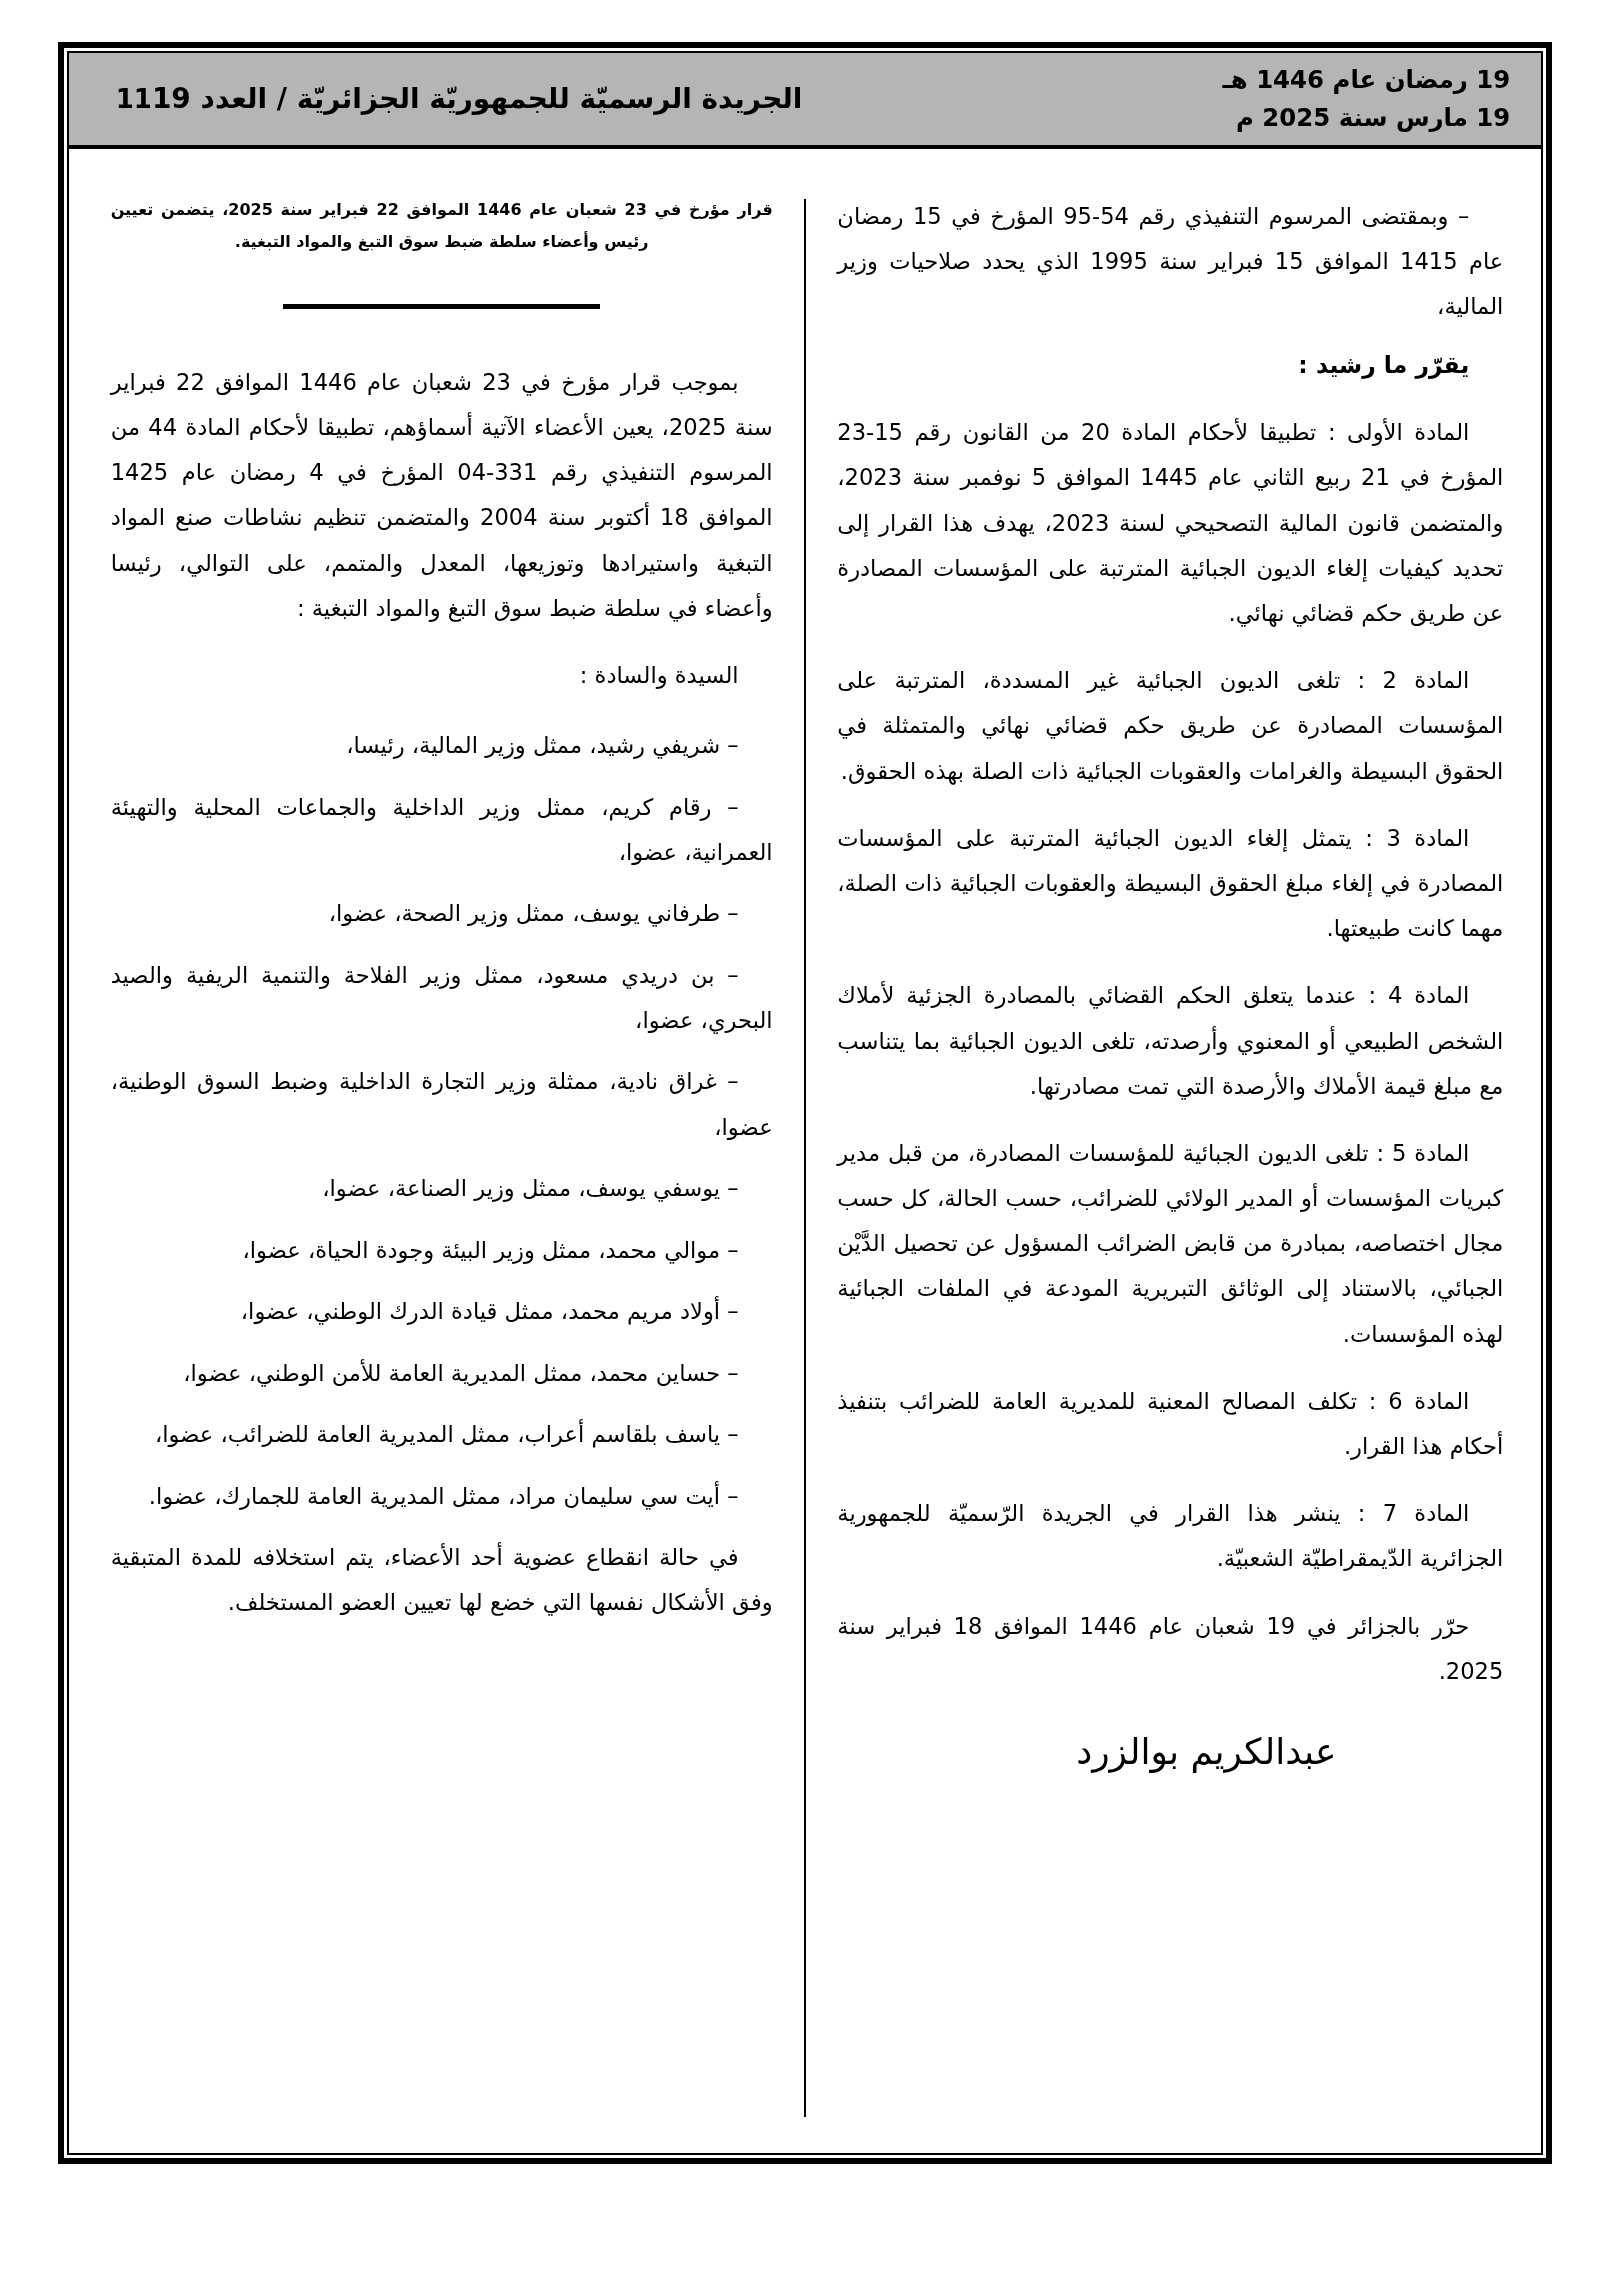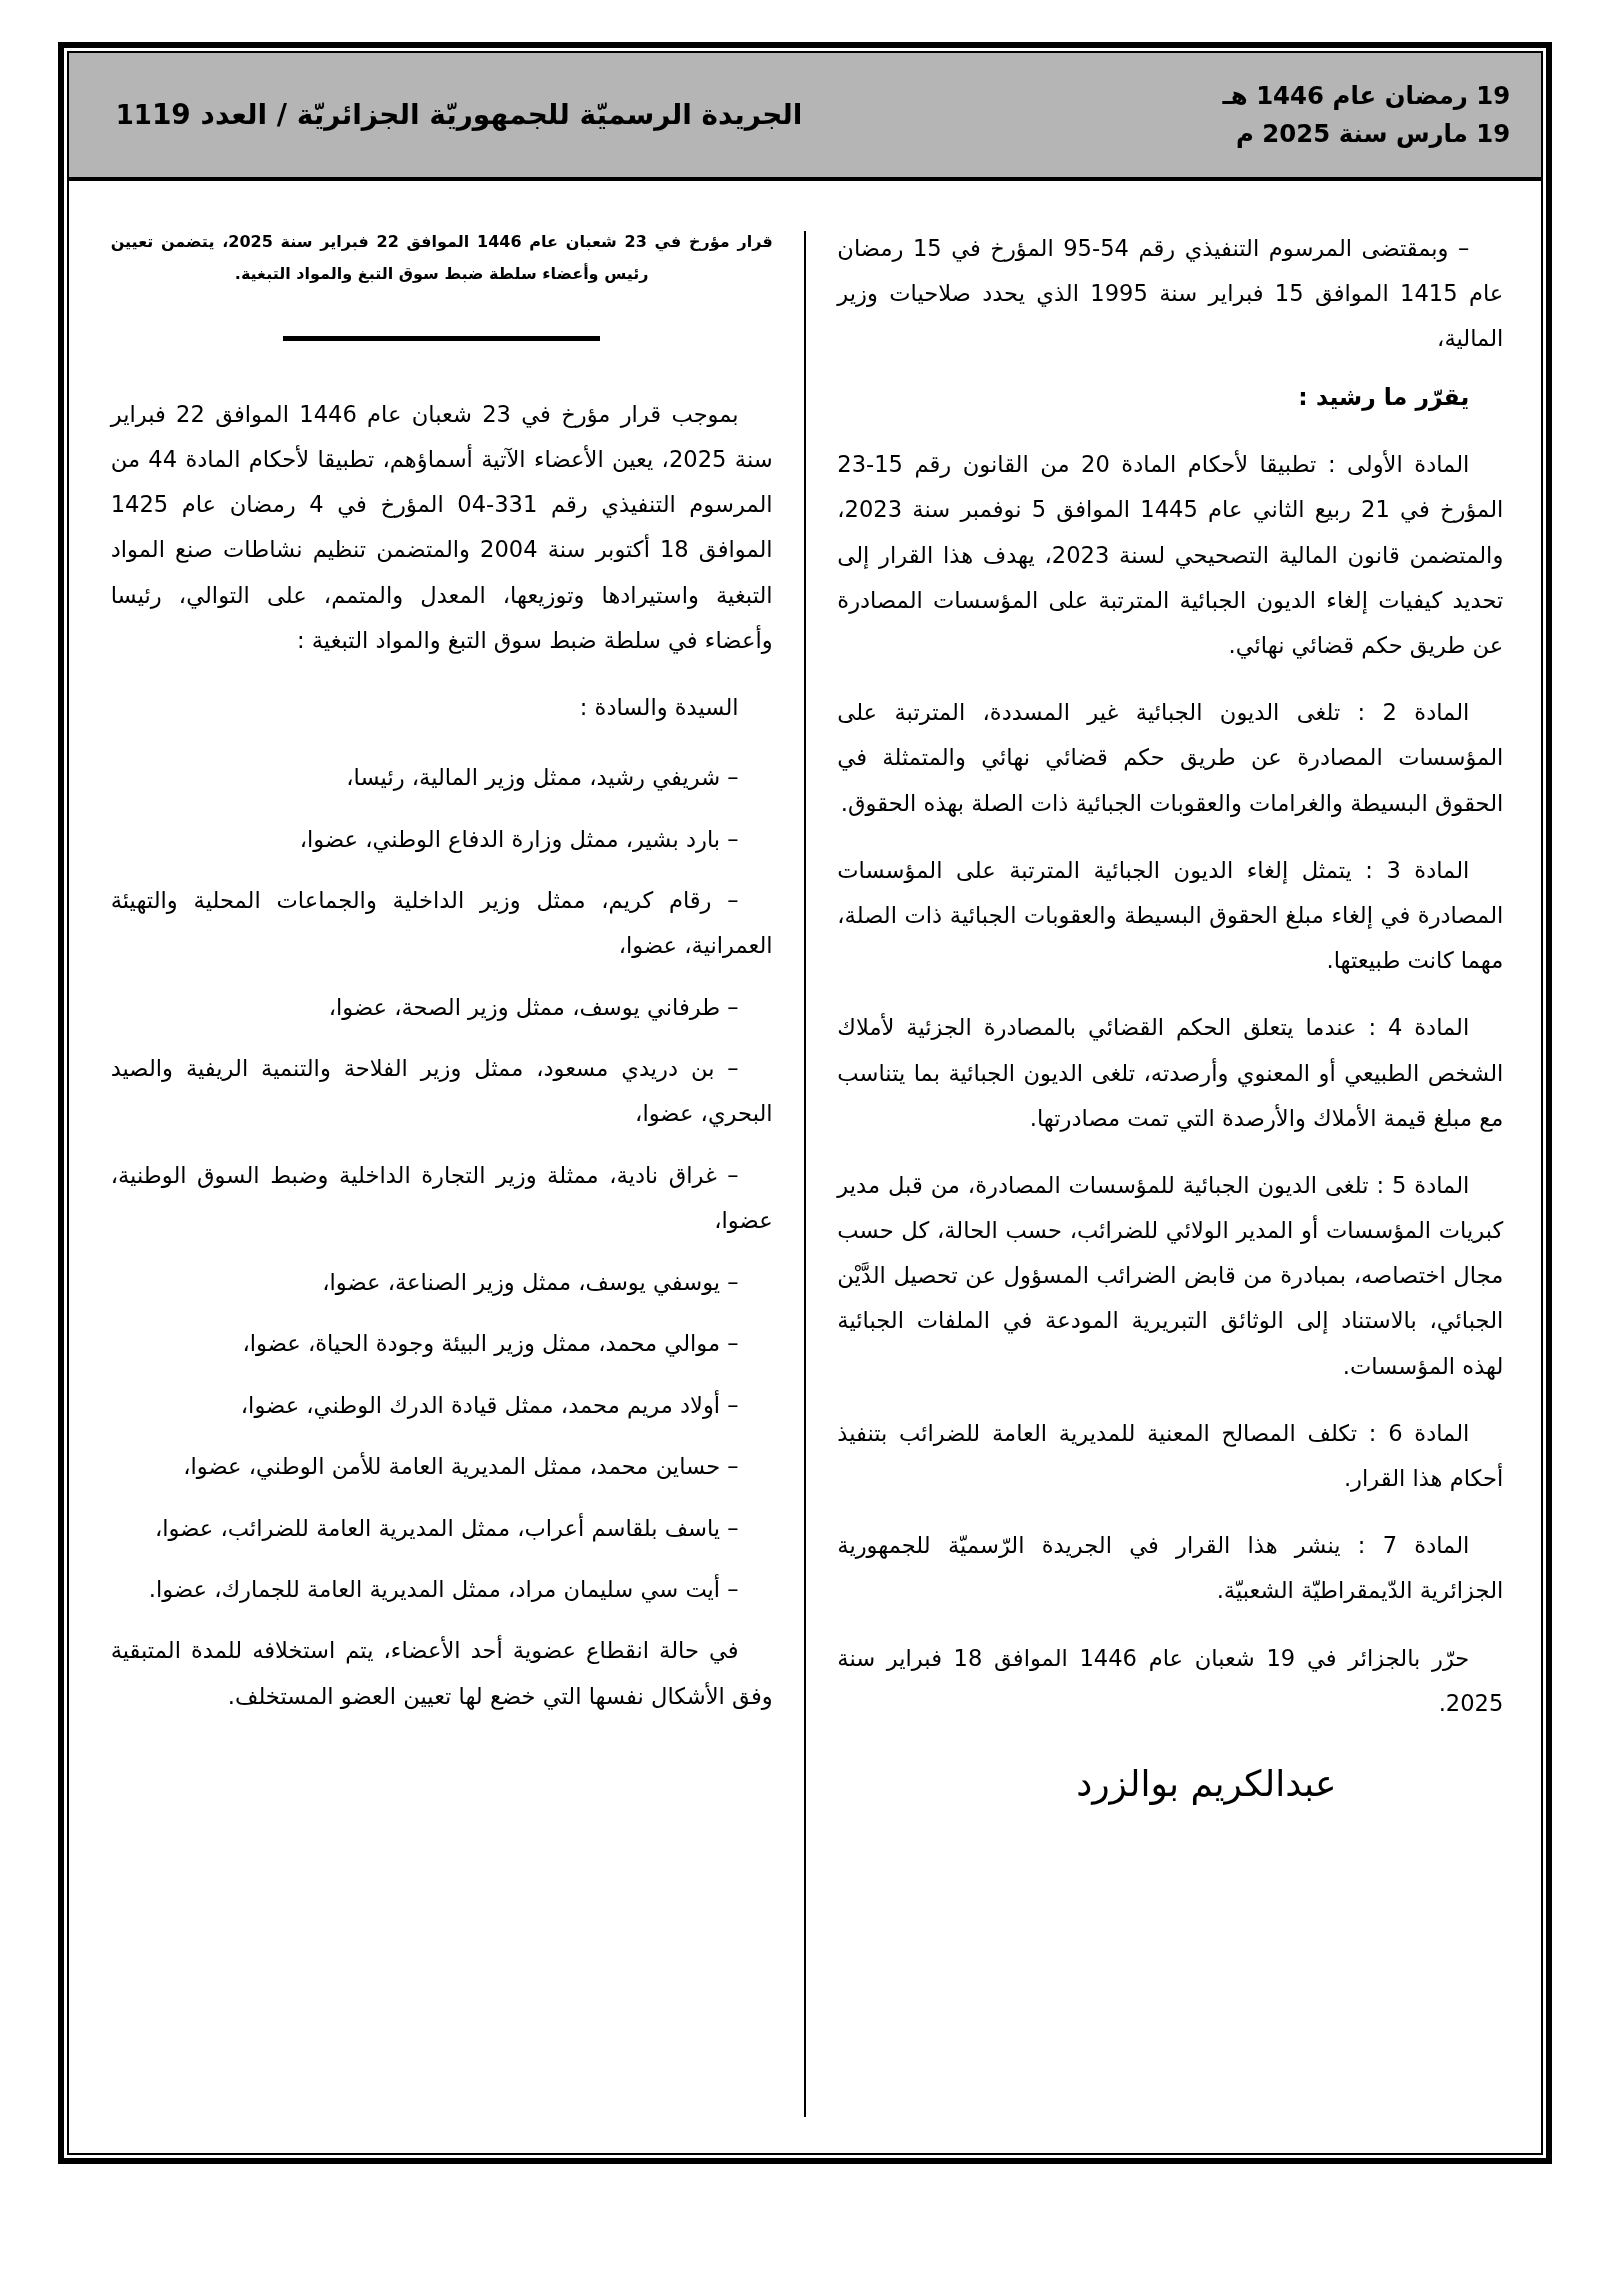--- a/index.html
+++ b/index.html
@@ -19,21 +19,21 @@
   }
   .page-frame-inner{
     position:absolute;inset:2.7px;
     border:2.7px solid #000;
     display:flex;flex-direction:column;
     overflow:hidden;
   }
   
   .gazette-header{
     direction:rtl;
-    height:128px;flex-shrink:0;
+    height:96px;flex-shrink:0;
     background:#b5b5b5;
     border-bottom:4.5px solid #000;
     display:flex;align-items:center;
     box-sizing:border-box;
   }
   .header-dates{
     padding-right:31px;
     font-weight:bold;font-size:24.4px;line-height:1.55;
     white-space:nowrap;text-align:right;
   }
@@ -133,21 +133,20 @@
       <div class="col col-decision">
         <p class="doc-title">قرار مؤرخ في 23 شعبان عام 1446 الموافق 22 فبراير سنة 2025، يتضمن تعيين رئيس وأعضاء سلطة ضبط سوق التبغ والمواد التبغية.</p>
         <div class="title-divider"></div>
 
         <p class="para">بموجب قرار مؤرخ في 23 شعبان عام 1446 الموافق 22 فبراير سنة 2025، يعين الأعضاء الآتية أسماؤهم، تطبيقا لأحكام المادة 44 من المرسوم التنفيذي رقم 331-04 المؤرخ في 4 رمضان عام 1425 الموافق 18 أكتوبر سنة 2004 والمتضمن تنظيم نشاطات صنع المواد التبغية واستيرادها وتوزيعها، المعدل والمتمم، على التوالي، رئيسا وأعضاء في سلطة ضبط سوق التبغ والمواد التبغية :</p>
 
         <p class="para salutation">السيدة والسادة :</p>
 
         <div>
           <p class="para member">– شريفي رشيد، ممثل وزير المالية، رئيسا،</p>
-          <p class="para member">– بارد بشير، ممثل وزارة الدفاع الوطني، عضوا،</p>
           <p class="para member">– رقام كريم، ممثل وزير الداخلية والجماعات المحلية والتهيئة العمرانية، عضوا،</p>
           <p class="para member">– طرفاني يوسف، ممثل وزير الصحة، عضوا،</p>
           <p class="para member">– بن دريدي مسعود، ممثل وزير الفلاحة والتنمية الريفية والصيد البحري، عضوا،</p>
           <p class="para member">– غراق نادية، ممثلة وزير التجارة الداخلية وضبط السوق الوطنية، عضوا،</p>
           <p class="para member">– يوسفي يوسف، ممثل وزير الصناعة، عضوا،</p>
           <p class="para member">– موالي محمد، ممثل وزير البيئة وجودة الحياة، عضوا،</p>
           <p class="para member">– أولاد مريم محمد، ممثل قيادة الدرك الوطني، عضوا،</p>
           <p class="para member">– حساين محمد، ممثل المديرية العامة للأمن الوطني، عضوا،</p>
           <p class="para member">– ياسف بلقاسم أعراب، ممثل المديرية العامة للضرائب، عضوا،</p>
           <p class="para member">– أيت سي سليمان مراد، ممثل المديرية العامة للجمارك، عضوا.</p>

